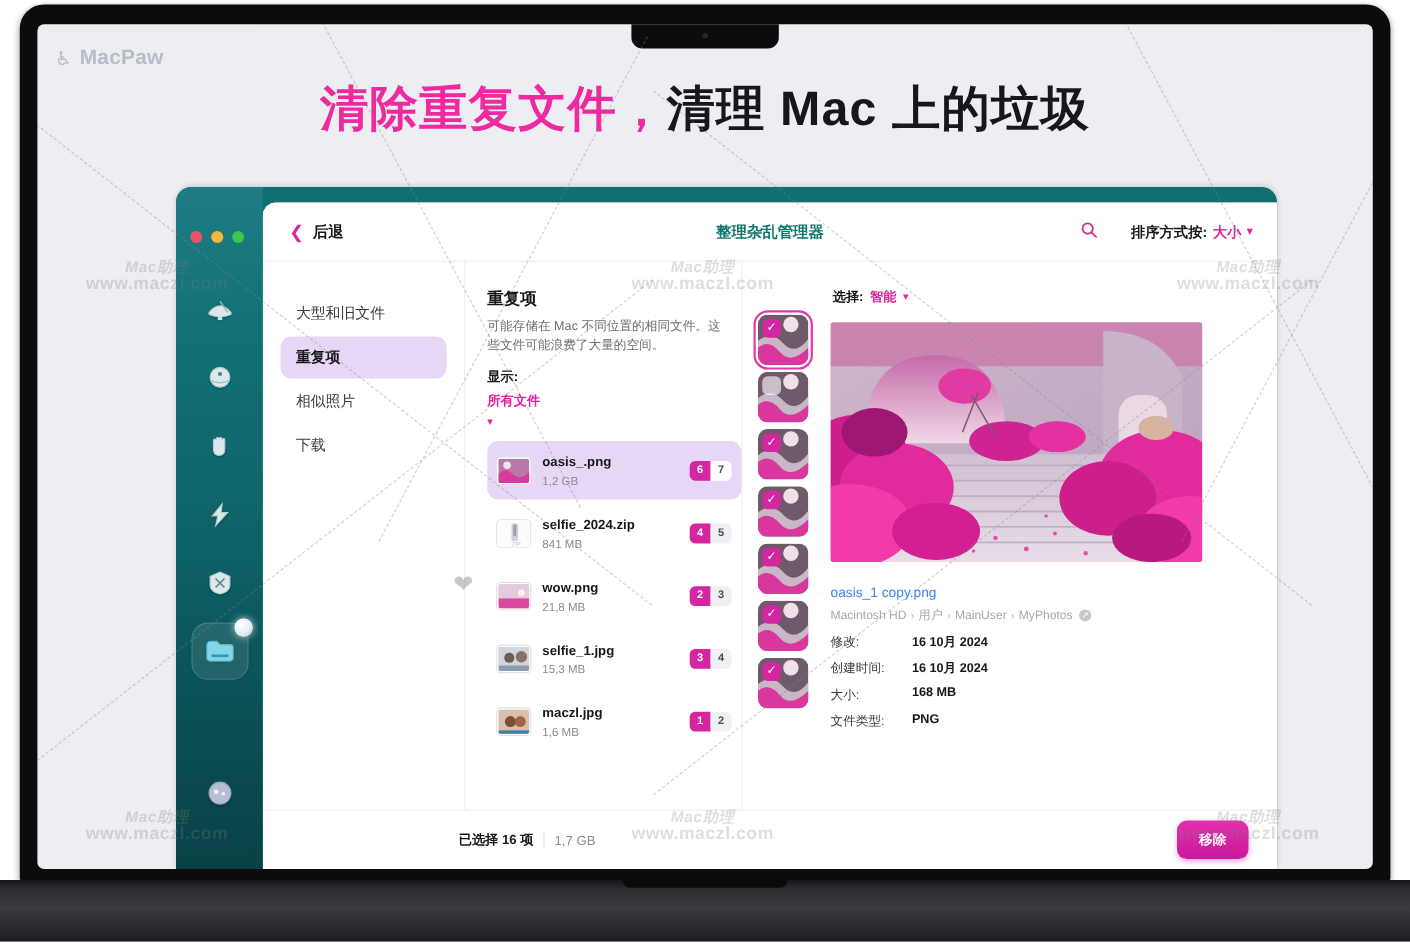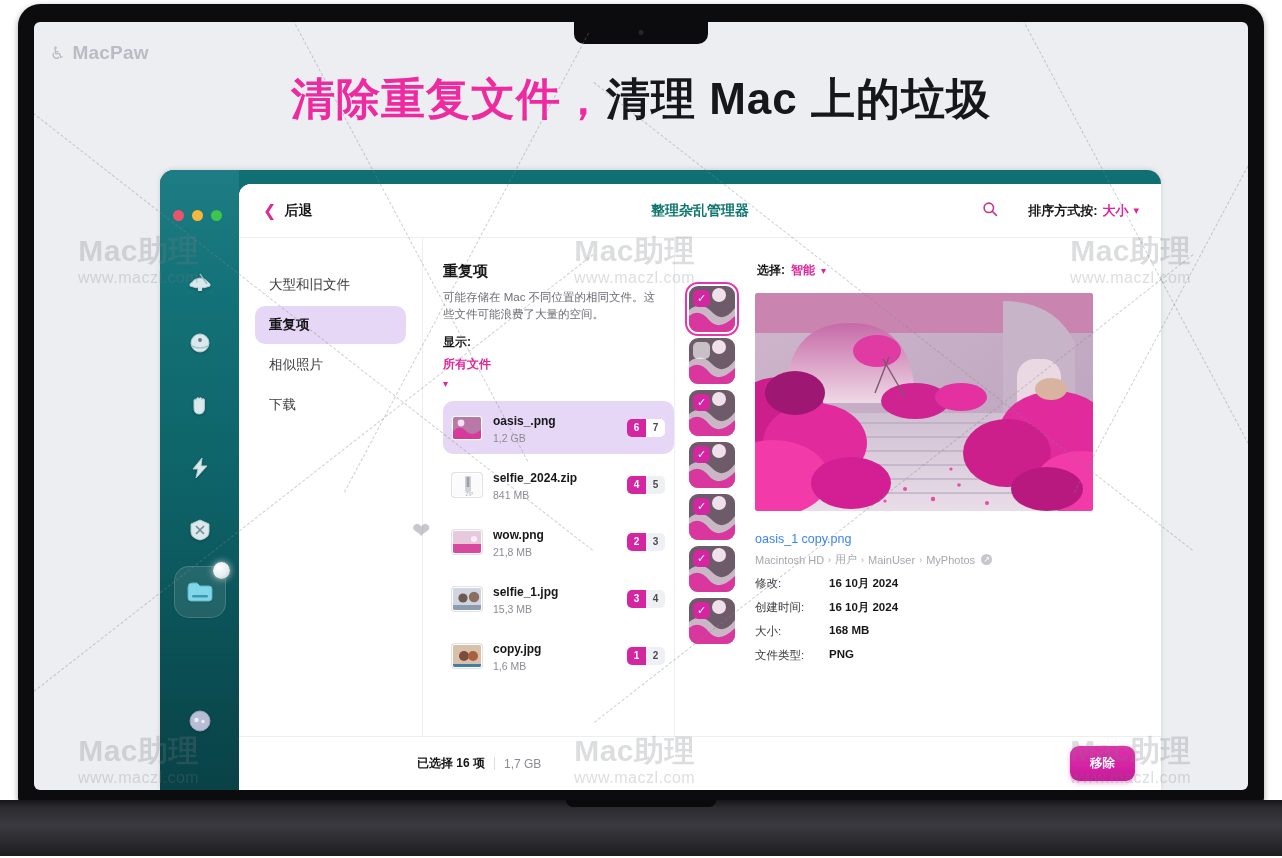--- a/index.html
+++ b/index.html
@@ -243,22 +243,22 @@
     padding: 9px 20px; border-radius: 9px; border:none;
     box-shadow: 0 2px 5px rgba(196,25,152,.35);
   }
 
   
   #wm { position:absolute; inset:0; pointer-events:none; z-index: 60; }
   .wm {
     position:absolute; text-align:center; color: rgba(120,124,132,.26);
     font-weight: bold; line-height: 1.15; white-space:nowrap;
   }
-  .wm .t1 { font-size: 30px; letter-spacing: .5px; }
-  .wm .t2 { font-size: 16px; font-weight: normal; letter-spacing: .5px; }
+  .wm .t1 { font-size: 14px; letter-spacing: .5px; font-style: italic; }
+  .wm .t2 { font-size: 16px; font-weight: bold; letter-spacing: .5px; }
   .xline {
     position:absolute; height: 0; border-top: 1.5px dashed rgba(130,134,142,.40);
     transform-origin: 0 0;
   }
   #heart {
     position:absolute; left: 378px; top: 498px;
     width: 22px; height: 22px; z-index: 61;
     color: rgba(120,124,132,.42); font-size: 22px; line-height: 22px;
   }
   #heart2 {
@@ -465,21 +465,21 @@
               <div class="filerow">
                 <span class="fthumb">
                   <svg width="30" height="24" viewBox="0 0 30 24">
                       <rect width="30" height="24" fill="#d9c0ab"></rect>
                       <circle cx="11" cy="11" r="5" fill="#7a4e3c"></circle>
                       <circle cx="20" cy="11" r="5" fill="#a8603e"></circle>
                       <rect y="19" width="30" height="5" fill="#3f7fa6"></rect>
                     </svg>
                 </span>
                 <span class="fmeta">
-                  <span class="fname">copy.jpg</span>
+                  <span class="fname">maczl.jpg</span>
                   <span class="fsize" style="display:block">1,6 MB</span>
                 </span>
                 <span class="fbadge">
                   <span class="b1">1</span>
                   <span class="b2">2</span>
                 </span>
               </div>
             </div>
           </div>
 

